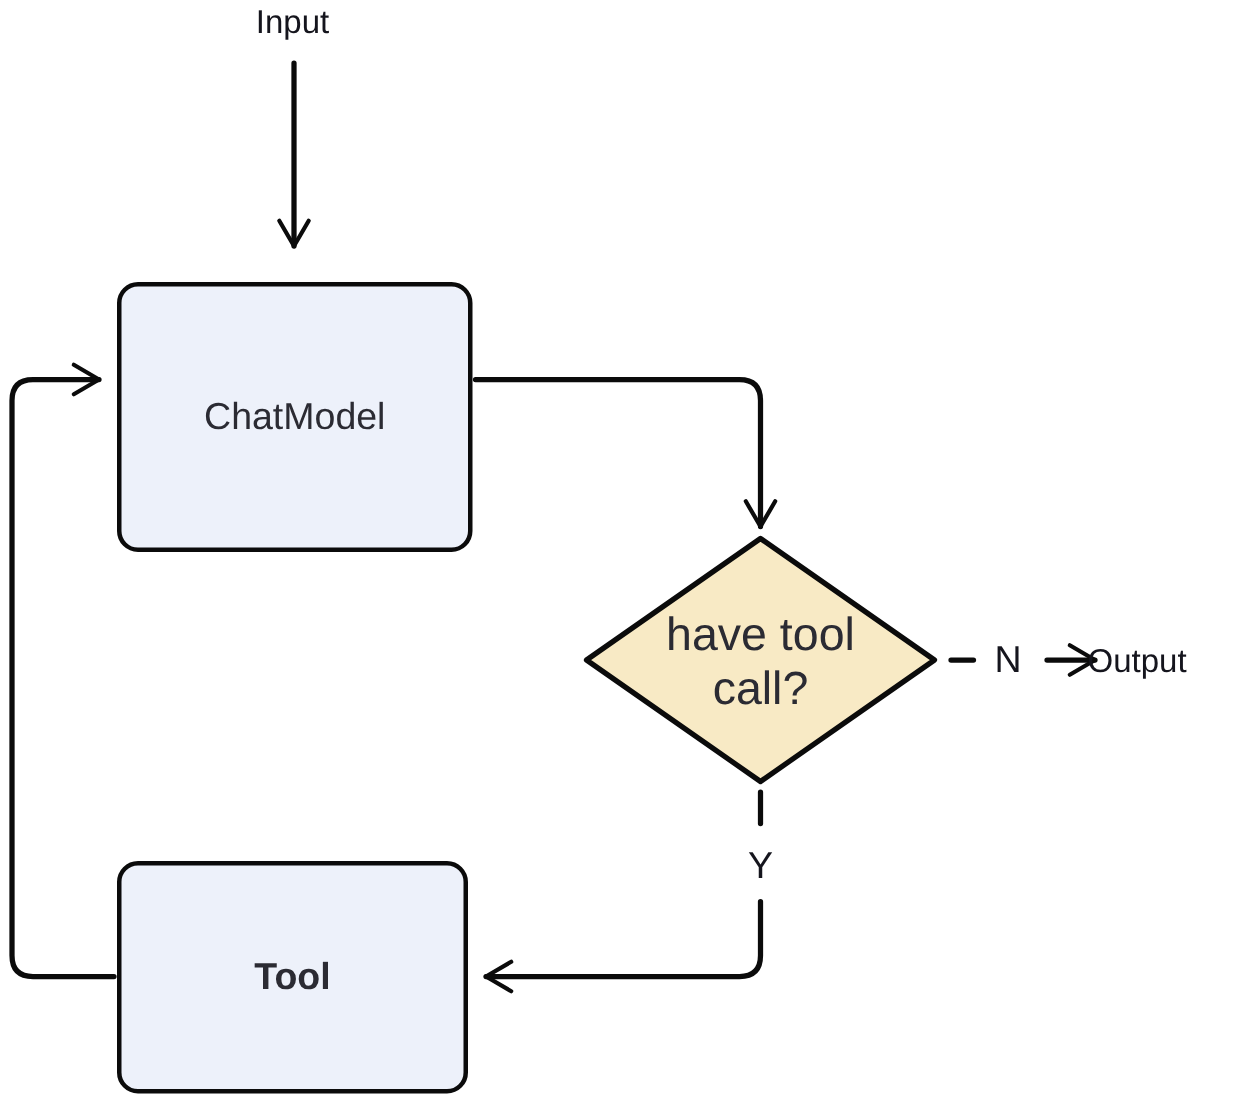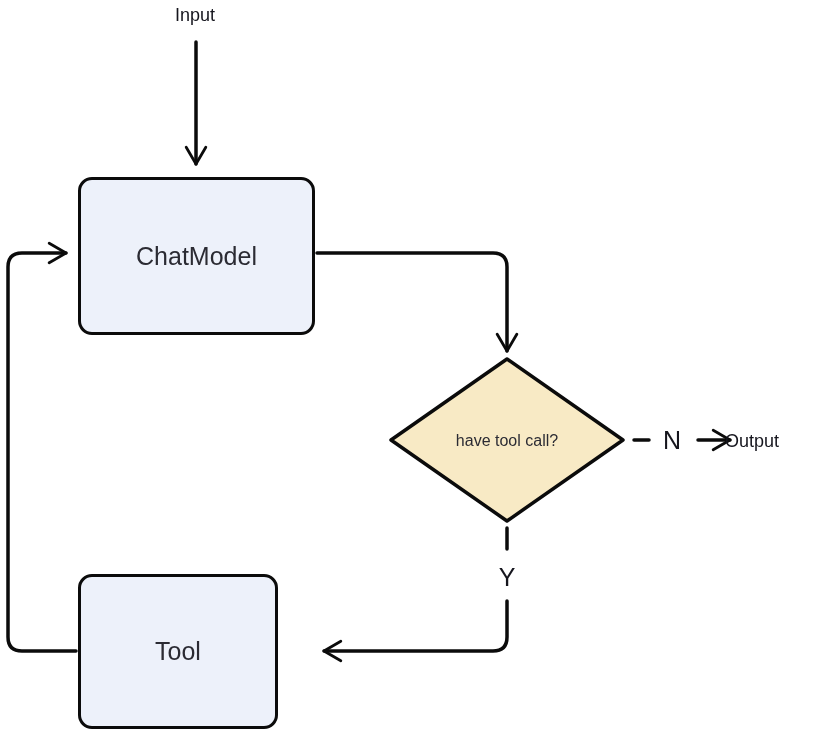--- a/index.html
+++ b/index.html
@@ -51,35 +51,35 @@
     background: var(--node-fill);
     border: 3.5px solid var(--stroke);
     border-radius: 14px;
     display: flex;
     align-items: center;
     justify-content: center;
     color: var(--node-text);
     font-size: 25px;
     text-align: center;
   }
-  .chatmodel-node { left: 78px; top: 177px; width: 237px; height: 158px; }
-  .tool-node      { left: 78px; top: 574px; width: 200px; height: 155px; }
+  .chatmodel-node { left: 78px; top: 188px; width: 237px; height: 180px; }
+  .tool-node      { left: 78px; top: 574px; width: 234px; height: 155px; font-weight: bold; }
   .decision-label {
     position: absolute;
     left: 432px; top: 405px; width: 150px; height: 72px;
     display: flex; align-items: center; justify-content: center;
     text-align: center;
     color: var(--node-text);
-    font-size: 16px;
+    font-size: 31px;
     line-height: 36px;
   }
   .float-label {
     position: absolute;
     color: var(--label-text);
-    font-size: 18px;
+    font-size: 22px;
     line-height: 30px;
     white-space: nowrap;
   }
   .input-label  { left: 145px; top: 0px;  width: 100px; text-align: center; }
   .output-label { left: 725px; top: 426px; text-align: left; }
   .edge-label {
     position: absolute;
     color: var(--label-text);
     font-size: 25px;
     line-height: 30px;

